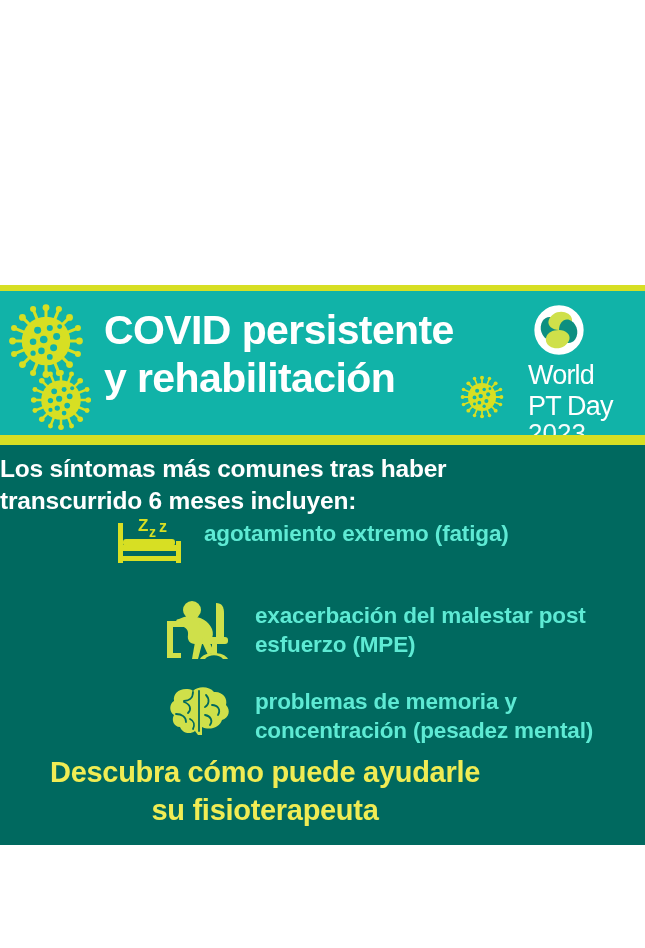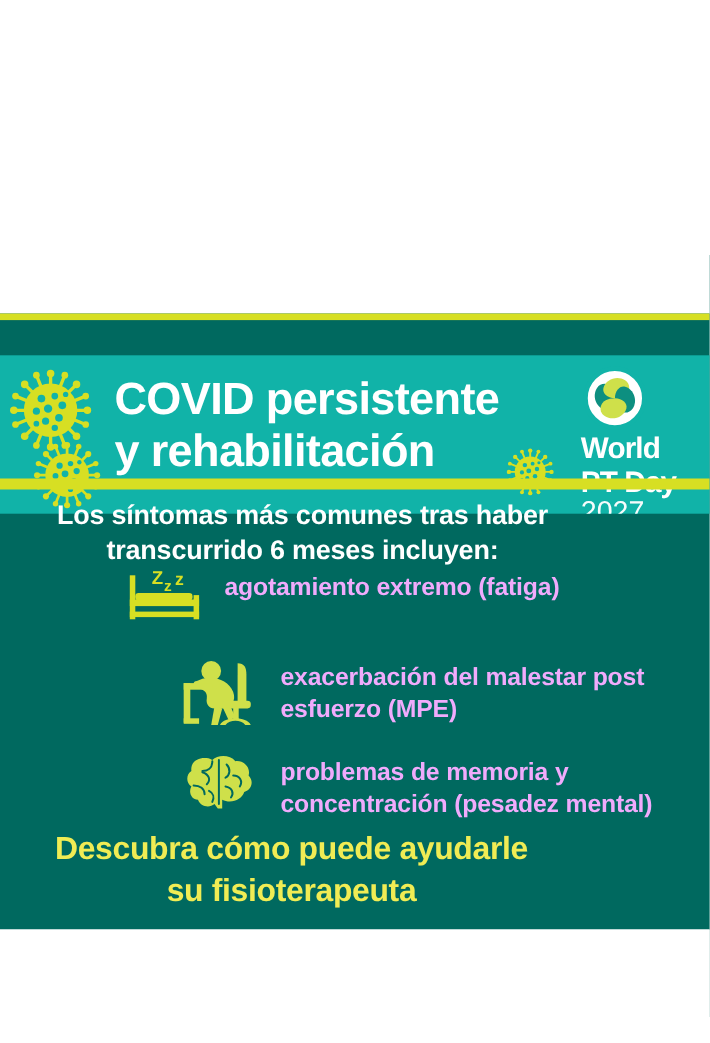--- a/index.html
+++ b/index.html
@@ -37,21 +37,20 @@
 
   
   .header-band {
     position: absolute;
     left: 0;
     top: 6px;
     width: 645px;
     height: 144px;
     background: #11b3a8;
     overflow: hidden;
-    margin-top: 32px;
   }
   .header-rule {
     position: absolute;
     left: 0;
     top: 150px;
     width: 645px;
     height: 10px;
     background: #d7df23;
   }
 
@@ -78,21 +77,21 @@
     width: 104px;
   }
   .wptd-mark {
     width: 58px;
     height: 58px;
     display: block;
     margin-left: 2px;
   }
   .wptd-word {
     color: #ffffff;
-    font-weight: bold;
+    font-weight: normal;
     font-size: 27px;
     line-height: 1.02;
     letter-spacing: -0.8px;
     margin-top: 3px;
   }
   .wptd-year {
     color: #ffffff;
     font-weight: normal;
     font-size: 26px;
     line-height: 1.05;
@@ -105,21 +104,20 @@
   .virus-a { left: 8px;  top: 12px;  width: 76px;  height: 76px; }
   .virus-b { left: 30px; top: 78px;  width: 62px;  height: 62px; }
   .virus-c { left: 460px; top: 84px; width: 44px;  height: 44px; }
 
   
   .intro {
     position: absolute;
     left: 0;
     top: 168px;
     width: 550px;
-    text-align: center;
     color: #ffffff;
     font-size: 24.5px;
     font-weight: bold;
     line-height: 1.3;
     letter-spacing: -0.2px;
   }
 
   .symptoms {
     position: absolute;
     left: 0;
@@ -137,21 +135,21 @@
     width: 108px;
     min-width: 108px;
     display: flex;
     justify-content: center;
     align-items: flex-start;
     padding-left: 96px;
     box-sizing: content-box;
   }
   .sym-icon svg { display: block; }
   .sym-text {
-    color: #f0abfc;
+    color: #5eead4;
     font-size: 22.5px;
     font-weight: bold;
     line-height: 1.3;
     letter-spacing: -0.15px;
     padding-top: 4px;
     max-width: 390px;
   }
 
   .cta {
     position: absolute;
@@ -350,21 +348,21 @@
       <svg class="wptd-mark" viewBox="0 0 100 100">
         <circle cx="50" cy="50" r="46" fill="#ffffff"></circle>
         <path d="M50 50 C50 26 30 22 22 34 C14 46 20 64 34 68 C42 70 50 62 50 50 Z" fill="#0d8f80"></path>
         <path d="M50 50 C74 50 78 30 66 22 C54 14 36 20 32 34 C30 42 38 50 50 50 Z" fill="#cfe04a"></path>
         <path d="M50 50 C50 74 70 78 78 66 C86 54 80 36 66 32 C58 30 50 38 50 50 Z" fill="#0d8f80"></path>
         <path d="M50 50 C26 50 22 70 34 78 C46 86 64 80 68 66 C70 58 62 50 50 50 Z" fill="#cfe04a"></path>
         <circle cx="50" cy="50" r="46" fill="none" stroke="#11b3a8" stroke-width="7"></circle>
       </svg>
       <div class="wptd-word">World</div>
       <div class="wptd-word">PT Day</div>
-      <div class="wptd-year">2027</div>
+      <div class="wptd-year">2023</div>
     </div>
   </div>
 
   <div class="header-rule"></div>
 
   <div class="intro">
     <div>Los síntomas más comunes tras haber</div>
     <div>transcurrido 6 meses incluyen:</div>
   </div>
 

